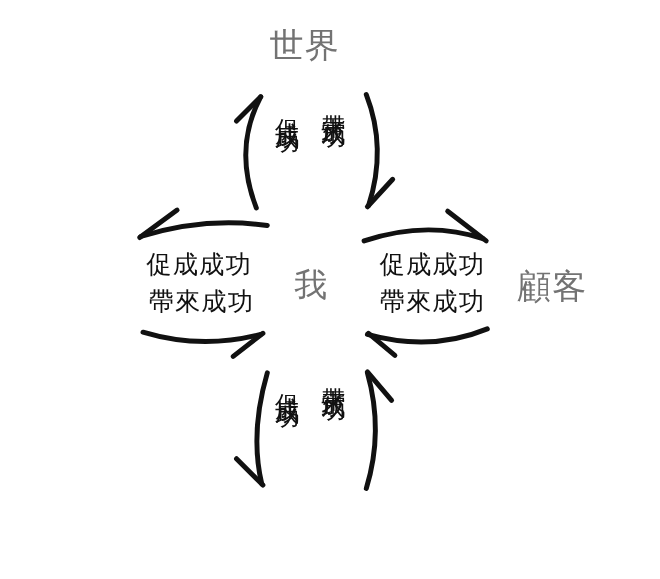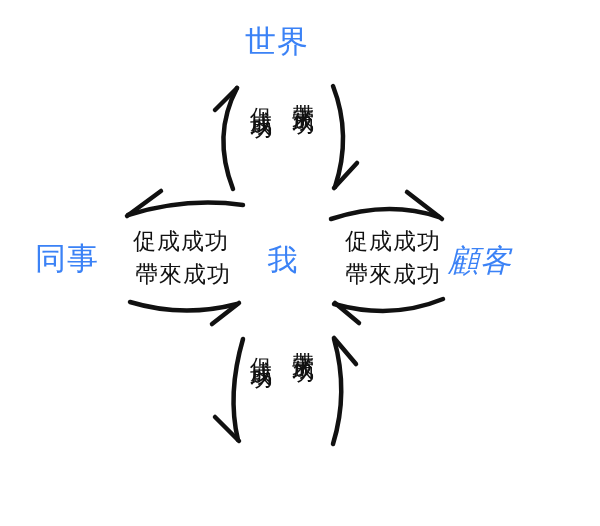--- a/index.html
+++ b/index.html
@@ -4,35 +4,35 @@
 <style>
   html,body{margin:0;padding:0;background:#ffffff;}
   .canvas{
     position:relative;width:600px;height:526px;background:#ffffff;overflow:hidden;
     font-family:"Liberation Sans",sans-serif;color:#111111;
   }
   .arrows{position:absolute;left:0;top:0;width:600px;height:526px;}
   .arrows path{fill:none;stroke:#111111;stroke-width:4.5;stroke-linecap:round;stroke-linejoin:round;}
   .node{
     position:absolute;transform:translate(-50%,-50%);
-    font-size:31px;white-space:nowrap;letter-spacing:1px;color:#3b82f6;
+    font-size:31px;white-space:nowrap;letter-spacing:1px;color:#737373;
   }
   .node-me{font-size:30px;}
   .hlabel{
     position:absolute;transform:translate(-50%,-50%);
     font-size:23px;white-space:nowrap;letter-spacing:1px;color:#111111;
   }
   .vlabel{
     position:absolute;writing-mode:vertical-rl;text-orientation:upright;
     font-size:22px;letter-spacing:3px;line-height:1;color:#111111;
   }
   .pos-world{left:277px;top:42px;}
   .pos-colleague{left:67px;top:259px;}
   .pos-me{left:283px;top:260px;}
-  .pos-customer{left:480px;top:261px;font-style:italic;}
+  .pos-customer{left:502px;top:261px;}
   .pos-supplier{left:293px;top:487px;}
   .pos-top-out{left:250px;top:90px;}
   .pos-top-in{left:292px;top:86px;}
   .pos-bottom-out{left:250px;top:340px;}
   .pos-bottom-in{left:292px;top:334px;}
   .pos-left-out{left:181px;top:241px;}
   .pos-left-in{left:183px;top:274px;}
   .pos-right-out{left:393px;top:241px;}
   .pos-right-in{left:393px;top:274px;}
 </style>
@@ -78,21 +78,20 @@
       <path d="M 215 417 L 239 441"></path>
     </g>
 
     <g>
       <path d="M 333 444 Q 349 392 334 339"></path>
       <path d="M 356 364 L 334 338"></path>
     </g>
   </svg>
 
   <div class="node pos-world">世界</div>
-  <div class="node pos-colleague">同事</div>
   <div class="node node-me pos-me">我</div>
   <div class="node pos-customer">顧客</div>
 
   <div class="vlabel pos-top-out">促成成功</div>
   <div class="vlabel pos-top-in">帶來成功</div>
 
   <div class="vlabel pos-bottom-out">促成成功</div>
   <div class="vlabel pos-bottom-in">帶來成功</div>
 
   <div class="hlabel pos-left-out">促成成功</div>

